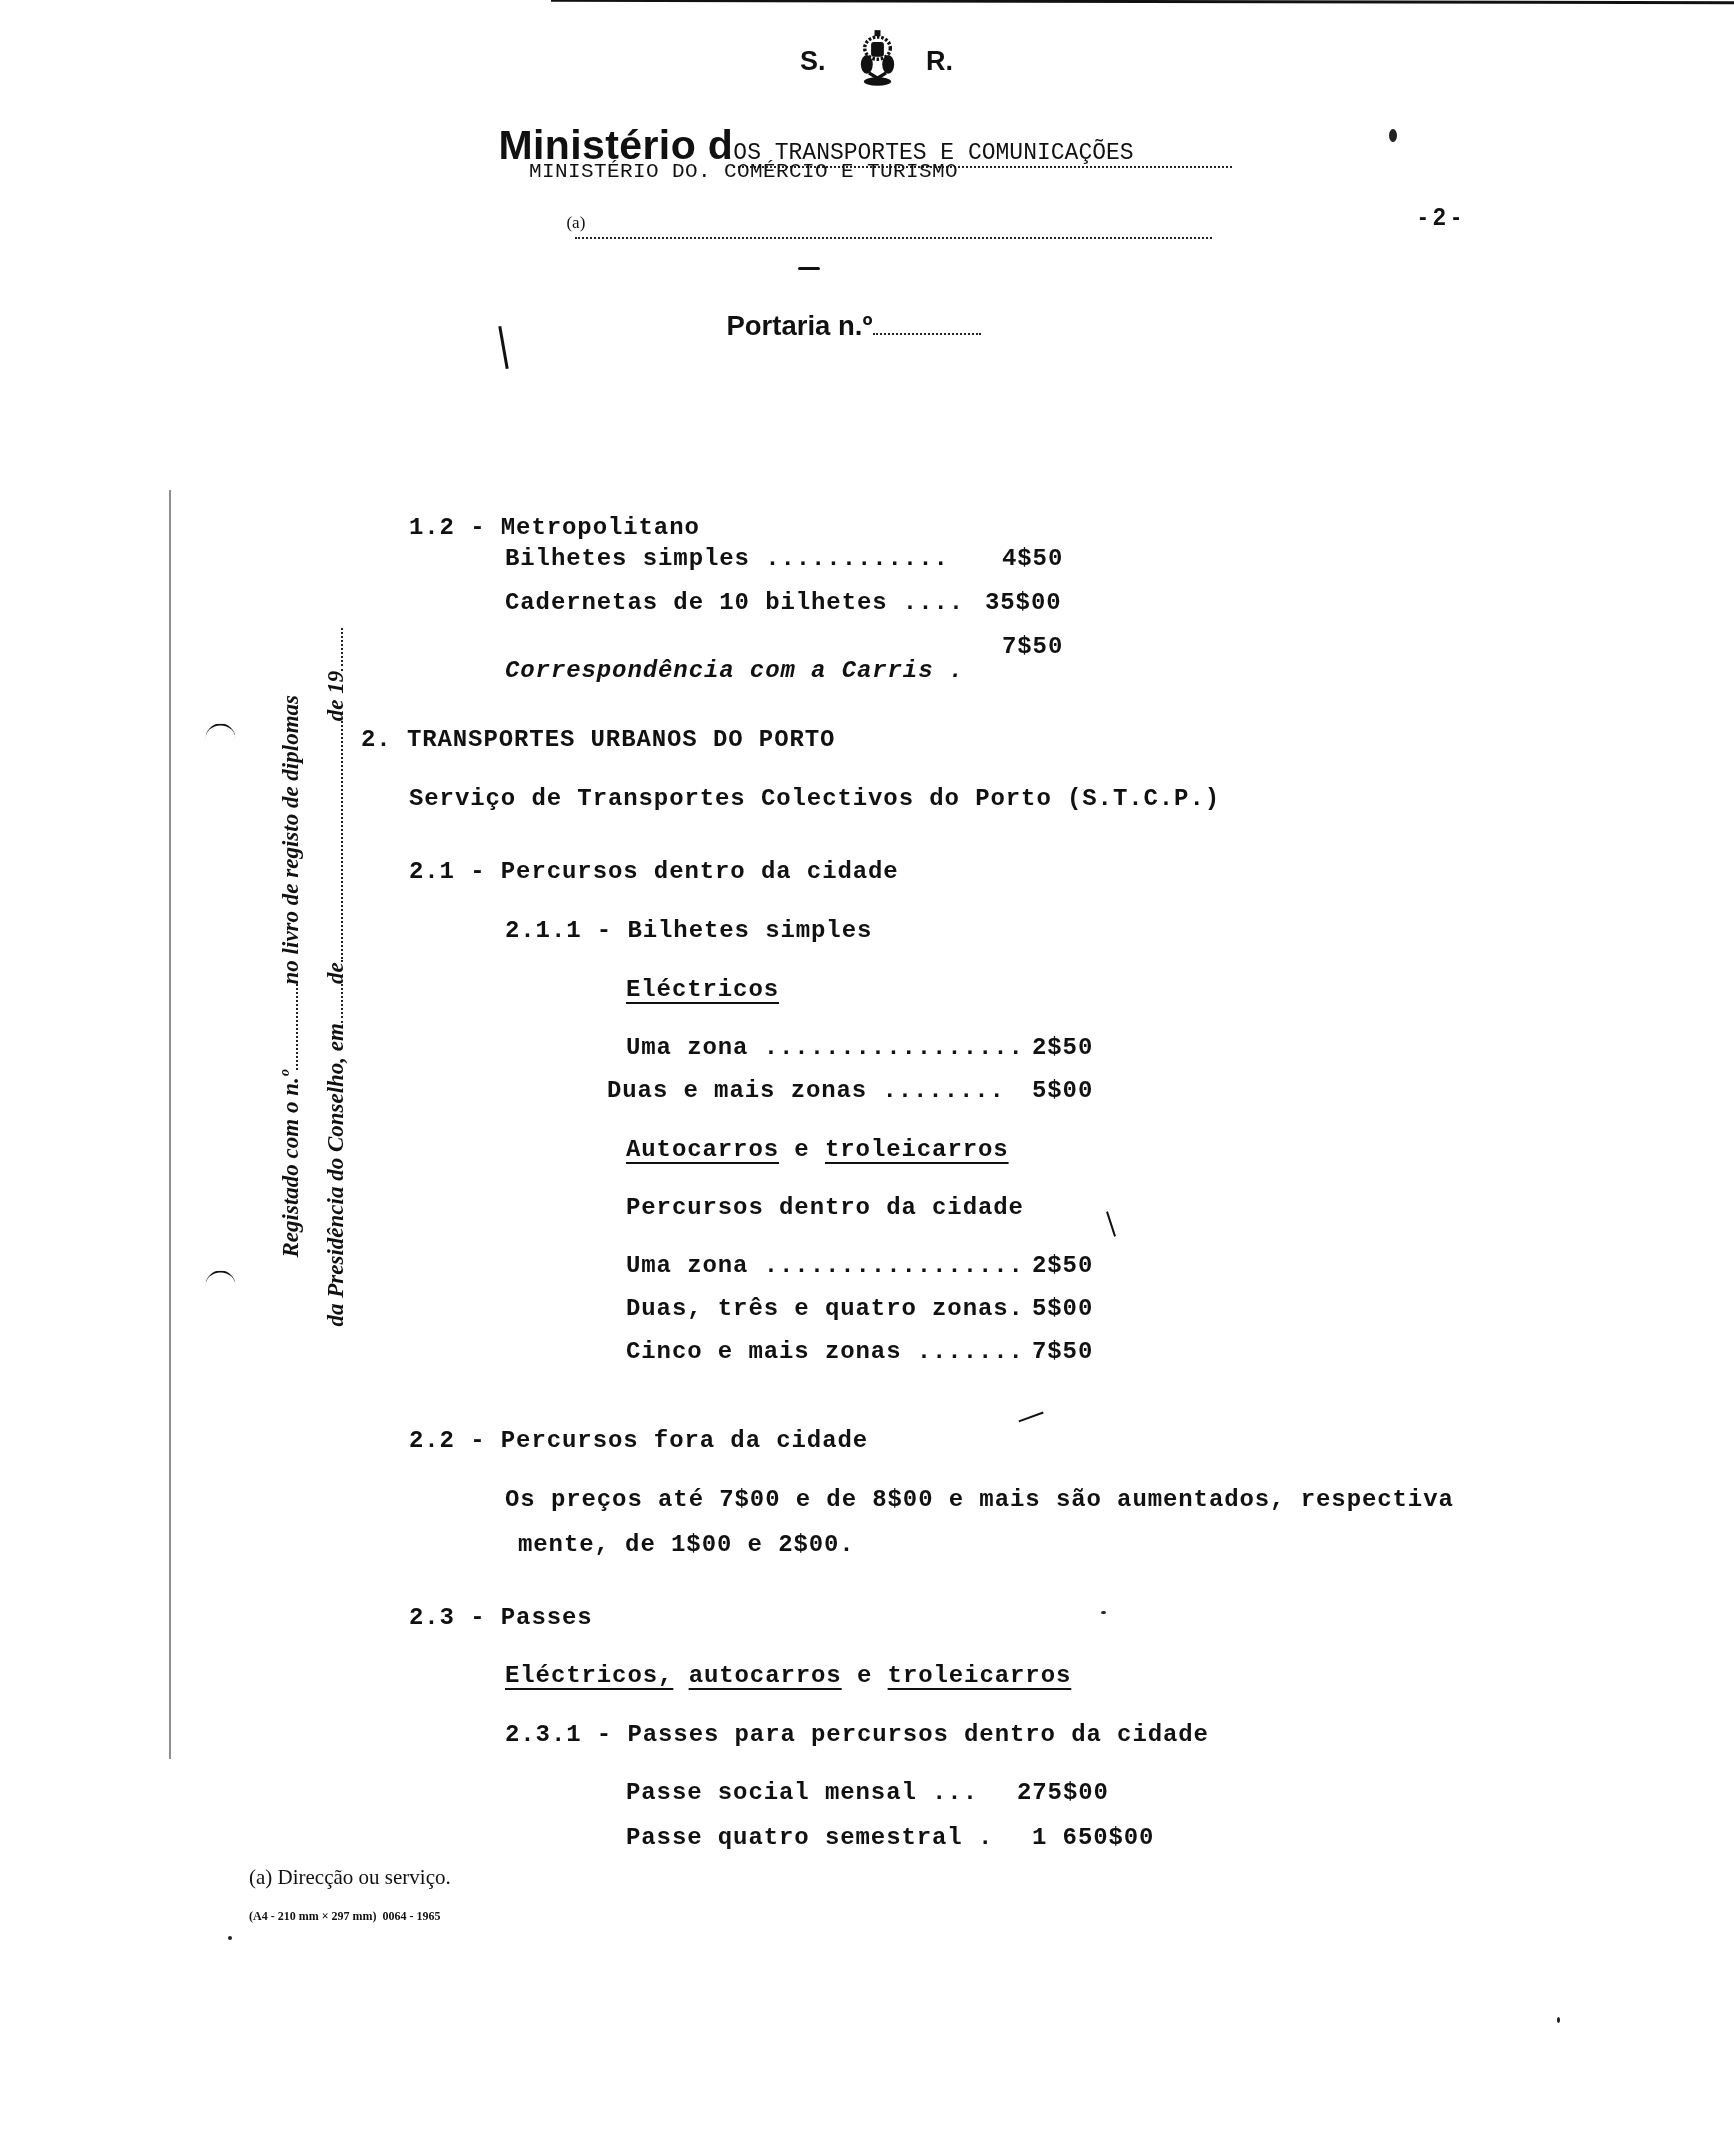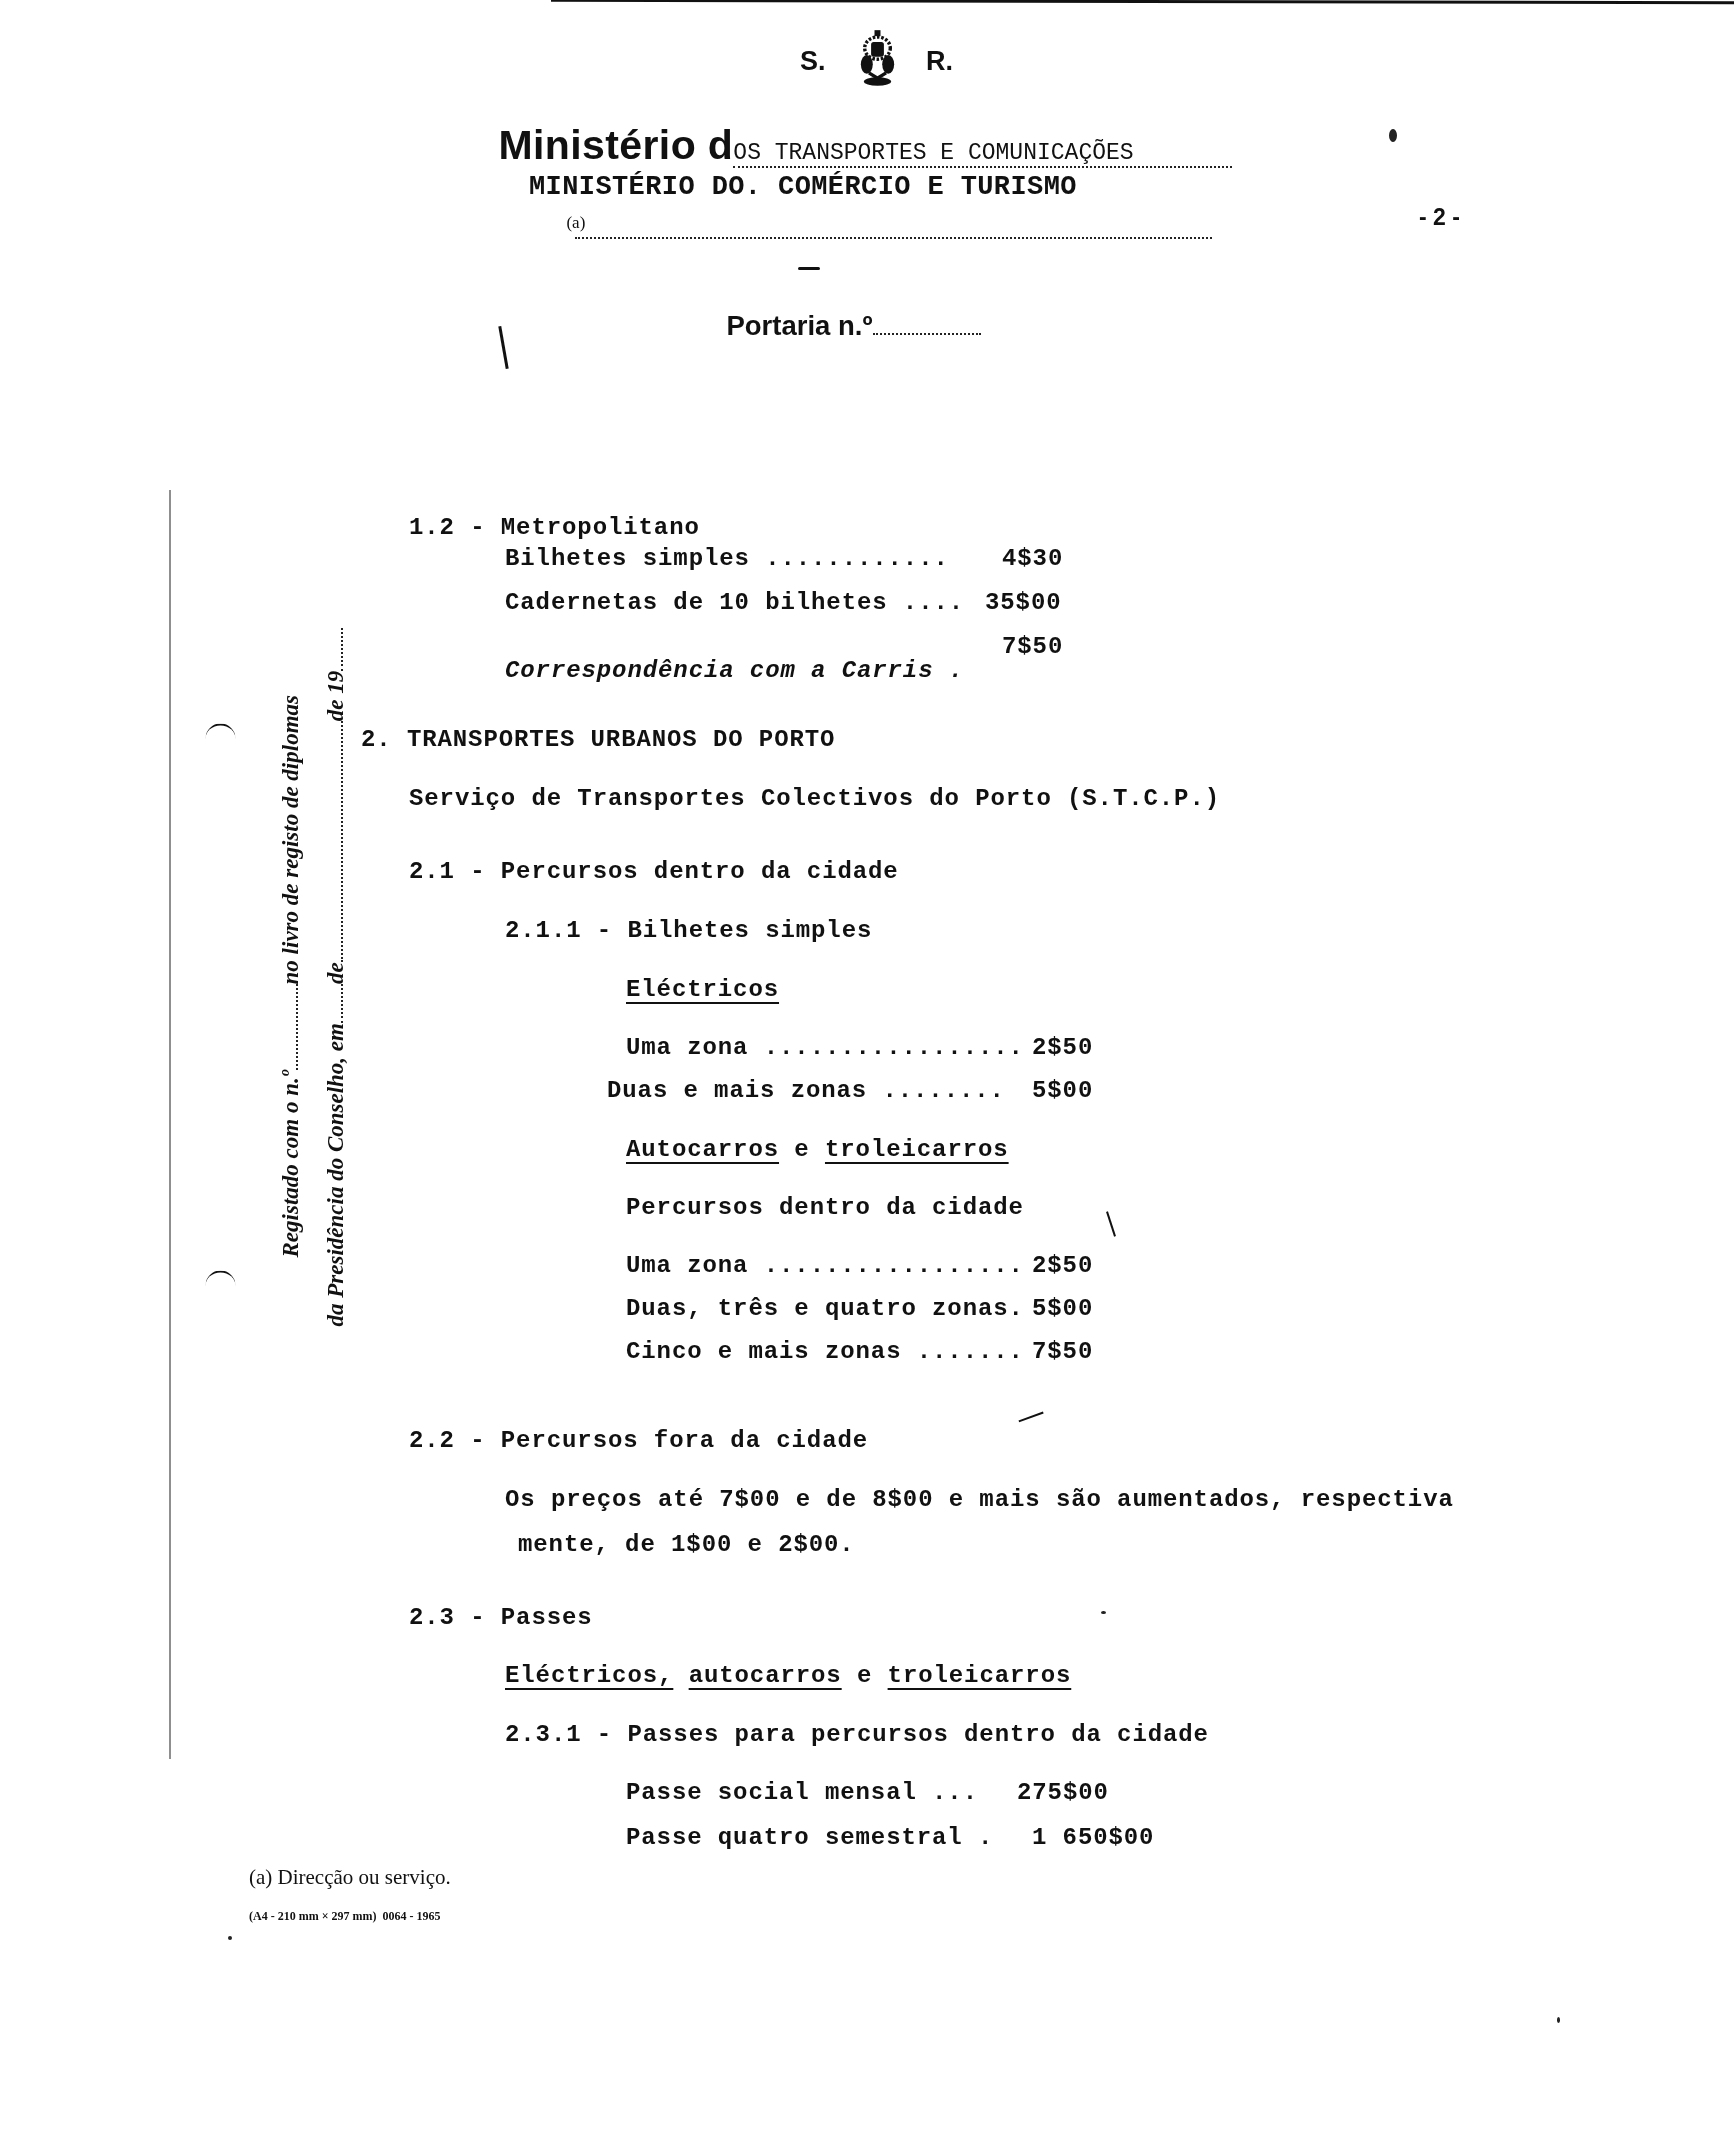--- a/index.html
+++ b/index.html
@@ -33,21 +33,21 @@
     <ellipse cx="80" cy="80" rx="14" ry="22"></ellipse>
     <path d="M35 100 L75 125 M75 100 L35 125" stroke="#111" stroke-width="8"></path>
     <ellipse cx="55" cy="120" rx="32" ry="10"></ellipse>
   </g>
 </svg>
 <div class="abs sans" style="left:926px;top:46px;font-size:27px;font-weight:bold;">R.</div>
 
 <div class="abs" style="left:495px;top:115px;">
   <span class="sans" style="font-size:41px;font-weight:bold;letter-spacing:0.4px;">Ministério d</span><span class="mono dotfill" style="font-size:23px;font-weight:normal;width:499px;">OS TRANSPORTES E COMUNICAÇÕES</span>
 </div>
-<div class="abs mono" style="left:529px;top:172px;font-size:27px;font-weight:bold;letter-spacing:0.4px;">MINISTÉRIO DO. COMÉRCIO E TURISMO</div>
+<div class="abs mono" style="left:529px;top:160px;font-size:21px;font-weight:normal;letter-spacing:0.4px;">MINISTÉRIO DO. COMÉRCIO E TURISMO</div>
 
 <div class="abs" style="left:563px;top:206px;">
   <span class="serif" style="font-size:17px;">(a)</span>
   <span class="dotfill" style="width:637px;margin-left:8.6px;"></span>
 </div>
 <div class="abs sans" style="left:1419px;top:204px;font-size:23px;font-weight:bold;">- 2 -</div>
 
 <div class="abs" style="left:798px;top:267px;width:21.5px;height:3.4px;background:#111;border-radius:1.7px;"></div>
 
 <div class="abs" style="left:723px;top:303px;">
@@ -60,21 +60,21 @@
 </div>
 <div class="margin-note" style="left:297px;top:1338px;">
   <span>da Presidência do Conselho, em</span><span class="dotfill" style="width:39px;"></span><span>de</span><span class="dotfill" style="width:241px;"></span><span>de 19</span><span class="dotfill" style="width:43px;"></span>
 </div>
 <div class="bracket" style="left:211px;top:718px;transform:rotate(90deg);"></div>
 <div class="bracket" style="left:211px;top:1265px;transform:rotate(90deg);"></div>
 <div class="margin-line" style="top:490px;height:1269px;opacity:0.55;"></div>
 
 <div class="row mono" style="left:409px;top:490px;margin-top:24px;">1.2 - Metropolitano</div>
 <div class="row mono" style="left:505px;top:545px;">Bilhetes simples ............</div>
-<div class="row mono" style="left:1002px;top:545px;">4$30</div>
+<div class="row mono" style="left:1002px;top:545px;">4$50</div>
 <div class="row mono" style="left:505px;top:589px;">Cadernetas de 10 bilhetes ....</div>
 <div class="row mono" style="left:985px;top:589px;">35$00</div>
 <div class="row mono" style="left:505px;top:657px;font-style:italic;">Correspondência com a Carris .</div>
 <div class="row mono" style="left:1002px;top:633px;">7$50</div>
 
 <div class="row mono" style="left:361px;top:726px;">2. TRANSPORTES URBANOS DO PORTO</div>
 <div class="row mono" style="left:409px;top:785px;">Serviço de Transportes Colectivos do Porto (S.T.C.P.)</div>
 
 <div class="row mono" style="left:409px;top:858px;">2.1 - Percursos dentro da cidade</div>
 <div class="row mono" style="left:505px;top:917px;">2.1.1 - Bilhetes simples</div>

